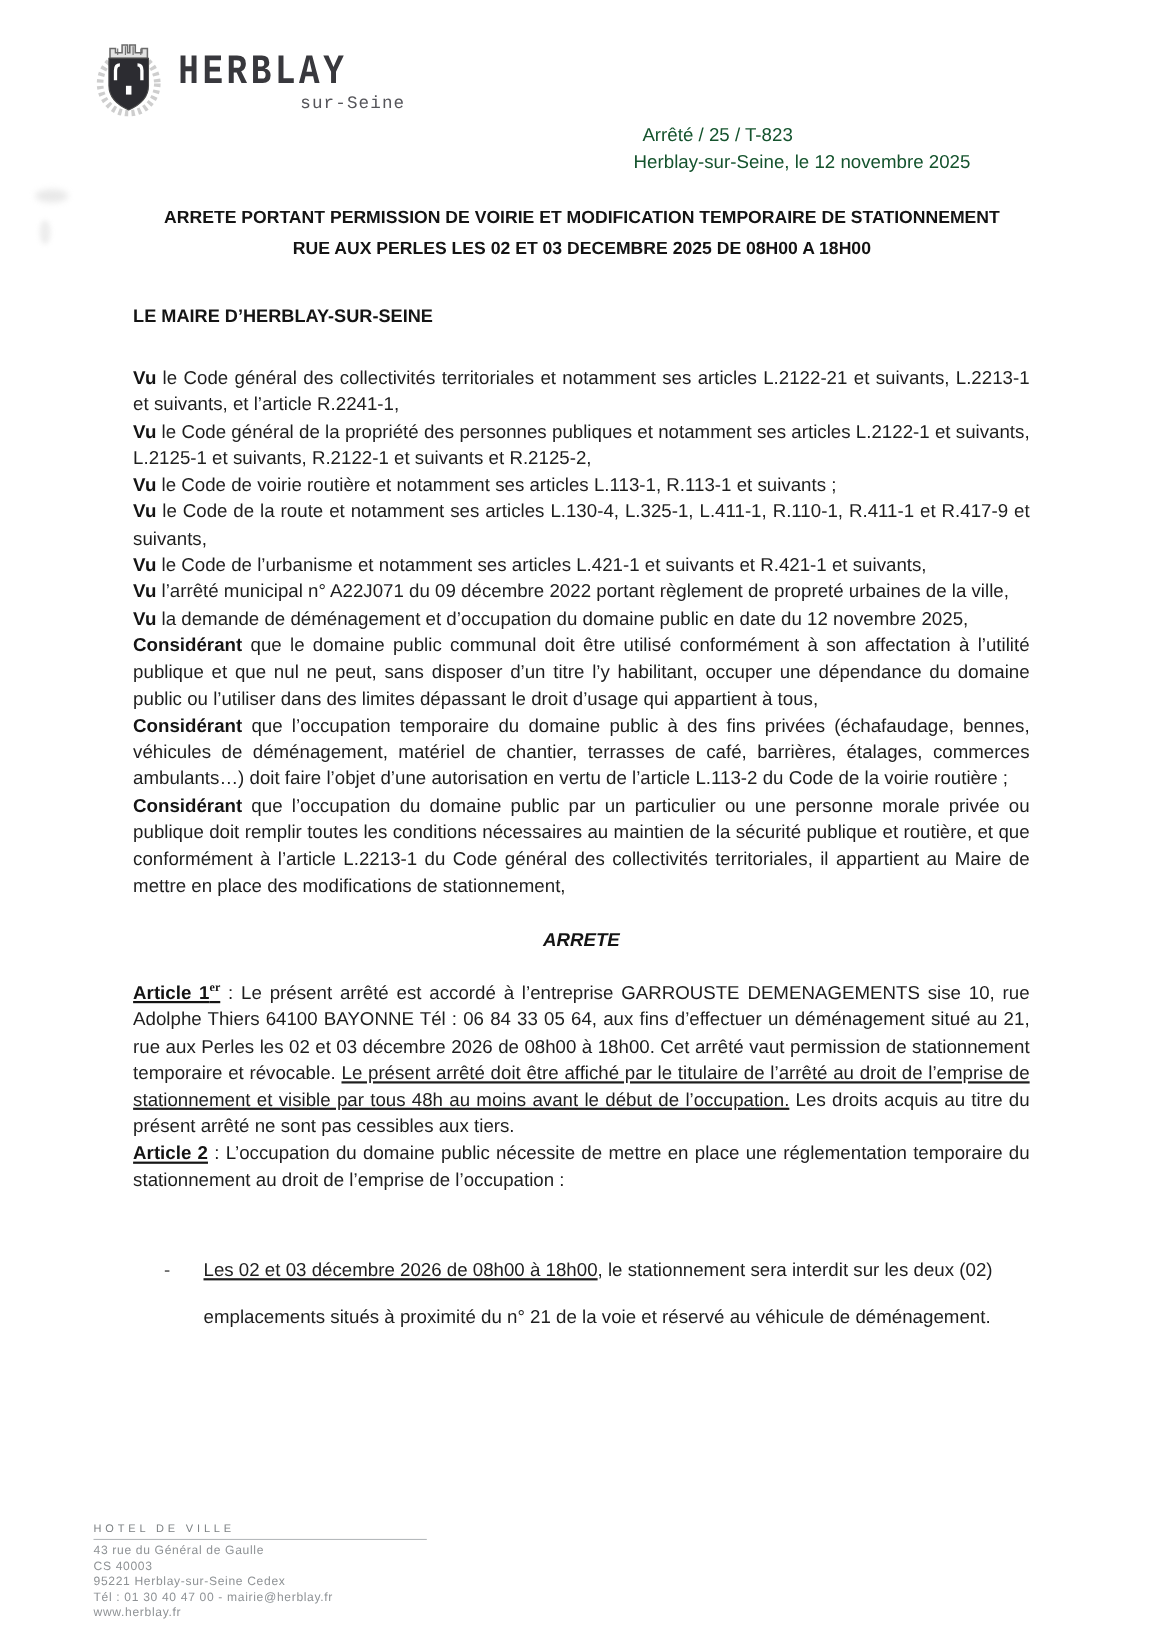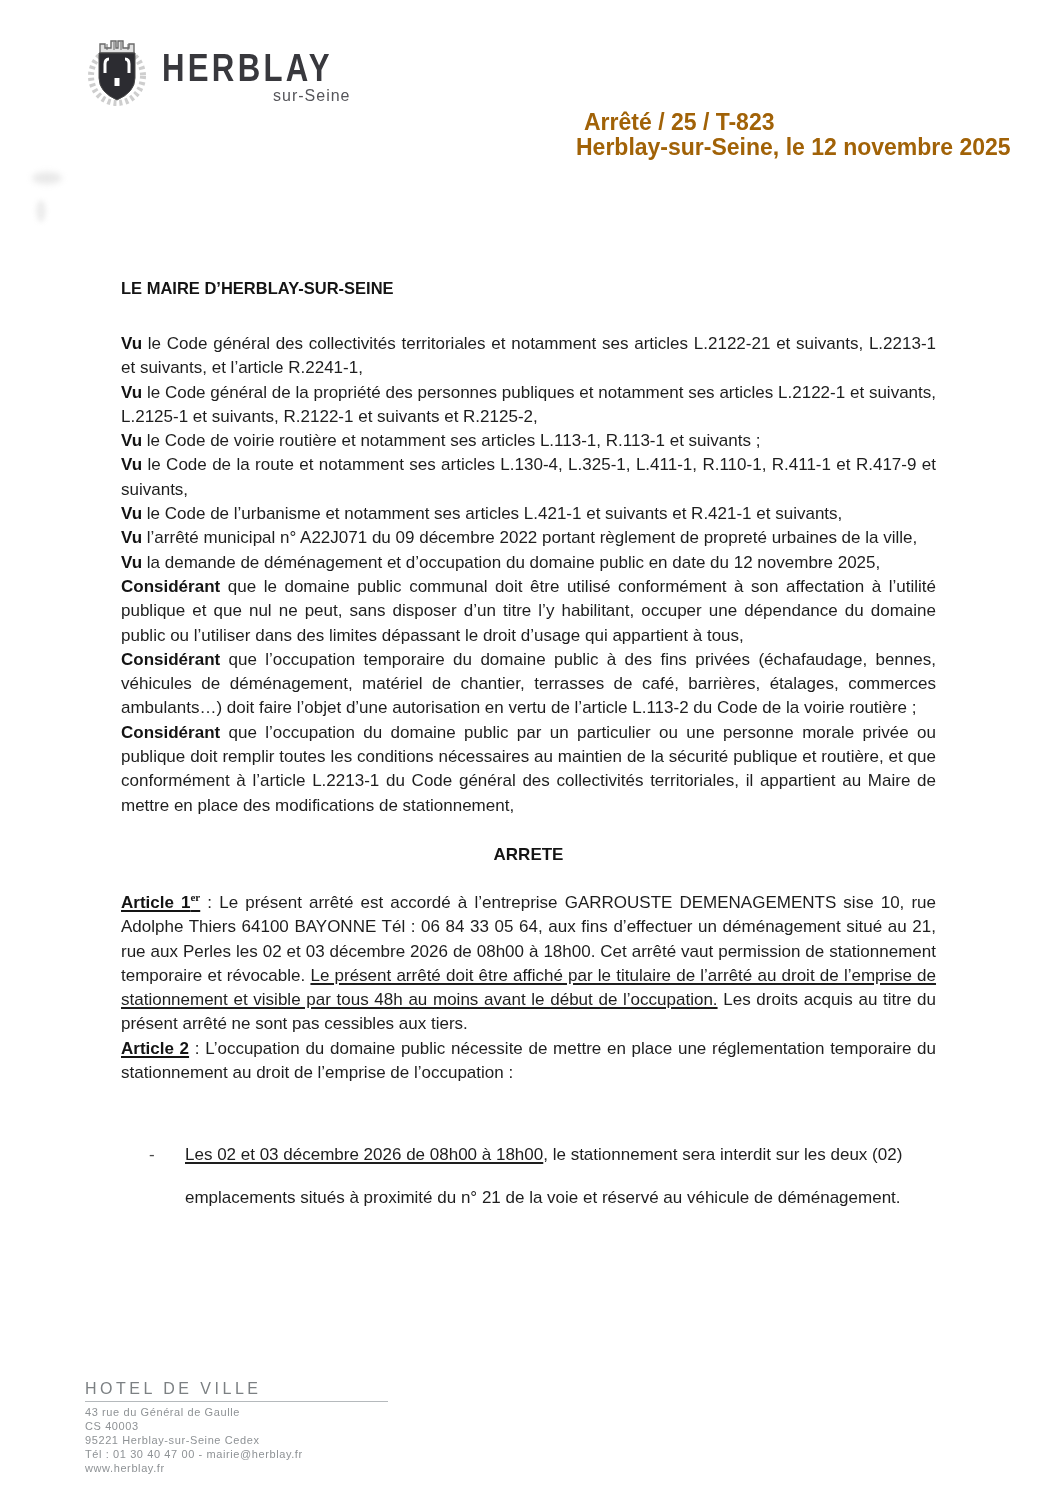--- a/index.html
+++ b/index.html
@@ -11,57 +11,57 @@
     color:#1e1e1e;
     overflow:hidden;
   }
   
   .smudge1 { position:absolute; left:32px; top:172px; width:30px; height:12px;
     background:#bfbfbf; opacity:.35; filter:blur(3px); border-radius:50%; }
   .smudge2 { position:absolute; left:36px; top:200px; width:10px; height:22px;
     background:#c4c4c4; opacity:.3; filter:blur(2.5px); border-radius:50%; }
 
   
-  .logo { position:absolute; left:86px; top:36px; display:flex; align-items:center; }
+  .logo { position:absolute; left:86px; top:36px; display:flex; align-items:flex-start;font-family:Liberation Mono, monospace; }
   .crest { width:62px; height:70px; }
   .logo-textblock { margin-left:14px; margin-top:8px; }
   .logo-name {
     font-size:38px; font-weight:700; letter-spacing:4px; color:#38383d;
     transform:scaleX(0.82); transform-origin:left center; line-height:44px;
   }
   .logo-sub { font-size:16px; color:#55555a; letter-spacing:1px; margin-left:111px; margin-top:-3px; }
 
   
-  .refblock { position:absolute; left:576px; top:110px; font-weight:700; font-size:23px; line-height:25px; color:#a16207; }
+  .refblock { position:absolute; left:576px; top:110px; font-weight:400; font-size:17px; line-height:25px; color:#14532d; }
   .refblock .ref-line1 { padding-left:8px; }
 
   
   .doc-title { position:absolute; left:0; top:185px; width:1058px; text-align:center;
     font-weight:700; font-size:16px; line-height:28px; color:#141414; }
 
   
   .body { position:absolute; left:121px; top:279px; width:815px; }
   .opening { font-weight:700; font-size:16.5px; margin:0 0 34px 0; color:#141414; }
   .rp, .body-p { margin:0; font-size:17px; line-height:24.3px; text-align:justify; color:#1e1e1e; }
   .b { font-weight:700; color:#141414; }
   .u { text-decoration:underline; text-decoration-thickness:1.5px; text-underline-offset:2px; }
   .art-label { font-weight:700; color:#141414; text-decoration:underline; text-decoration-thickness:1.5px; text-underline-offset:2px; }
   sup { font-size:11px; line-height:0;font-family:Liberation Serif, serif; }
 
   .decision-heading { text-align:center; font-weight:700; font-size:17px; color:#141414;
-    margin:27px 0 26px 0; }
+    margin:27px 0 26px 0;font-style:italic; }
 
   
   .bullet-row { display:flex; margin-top:48px; padding-left:28px; }
   .bullet-marker { width:36px; font-size:17px; line-height:43px; color:#4a4a4a; }
   .bullet-text { flex:1; margin:0; font-size:17px; line-height:43px; text-align:left; color:#1e1e1e; }
 
   
   .footer { position:absolute; left:85px; top:1380px; }
-  .footer-org { display:inline-block; width:303px; font-size:16px; letter-spacing:3.5px;
+  .footer-org { display:inline-block; width:303px; font-size:10px; letter-spacing:3.5px;
     color:#7c8083; border-bottom:1px solid #b5b9bc; padding-bottom:3px; }
   .footer-line { font-size:11px; line-height:13px; letter-spacing:0.6px; color:#8e9295; margin-top:1px; }
   .footer-line.first { margin-top:4px; }
 </style>
 </head>
 <body>
 
 <div class="page">
 
   <div class="smudge1"></div>
@@ -81,20 +81,24 @@
       <div class="logo-name">HERBLAY</div>
       <div class="logo-sub">sur-Seine</div>
     </div>
   </div>
 
   <div class="refblock">
     <div class="ref-line1">Arrêté / 25 / T-823</div>
     <div>Herblay-sur-Seine, le 12 novembre 2025</div>
   </div>
 
+  <div class="doc-title">
+    <div>ARRETE PORTANT PERMISSION DE VOIRIE ET MODIFICATION TEMPORAIRE DE STATIONNEMENT</div>
+    <div>RUE AUX PERLES LES 02 ET 03 DECEMBRE 2025 DE 08H00 A 18H00</div>
+  </div>
 
   <div class="body">
     <p class="opening">LE MAIRE D’HERBLAY-SUR-SEINE</p>
 
     <p class="rp"><span class="b">Vu</span><span> le Code général des collectivités territoriales et notamment ses articles L.2122-21 et suivants, L.2213-1 et suivants, et l’article R.2241-1,</span></p>
     <p class="rp"><span class="b">Vu</span><span> le Code général de la propriété des personnes publiques et notamment ses articles L.2122-1 et suivants, L.2125-1 et suivants, R.2122-1 et suivants et R.2125-2,</span></p>
     <p class="rp"><span class="b">Vu</span><span> le Code de voirie routière et notamment ses articles L.113-1, R.113-1 et suivants ;</span></p>
     <p class="rp"><span class="b">Vu</span><span> le Code de la route et notamment ses articles L.130-4, L.325-1, L.411-1, R.110-1, R.411-1 et R.417-9 et suivants,</span></p>
     <p class="rp"><span class="b">Vu</span><span> le Code de l’urbanisme et notamment ses articles L.421-1 et suivants et R.421-1 et suivants,</span></p>
     <p class="rp"><span class="b">Vu</span><span> l’arrêté municipal n° A22J071 du 09 décembre 2022 portant règlement de propreté urbaines de la ville,</span></p>

